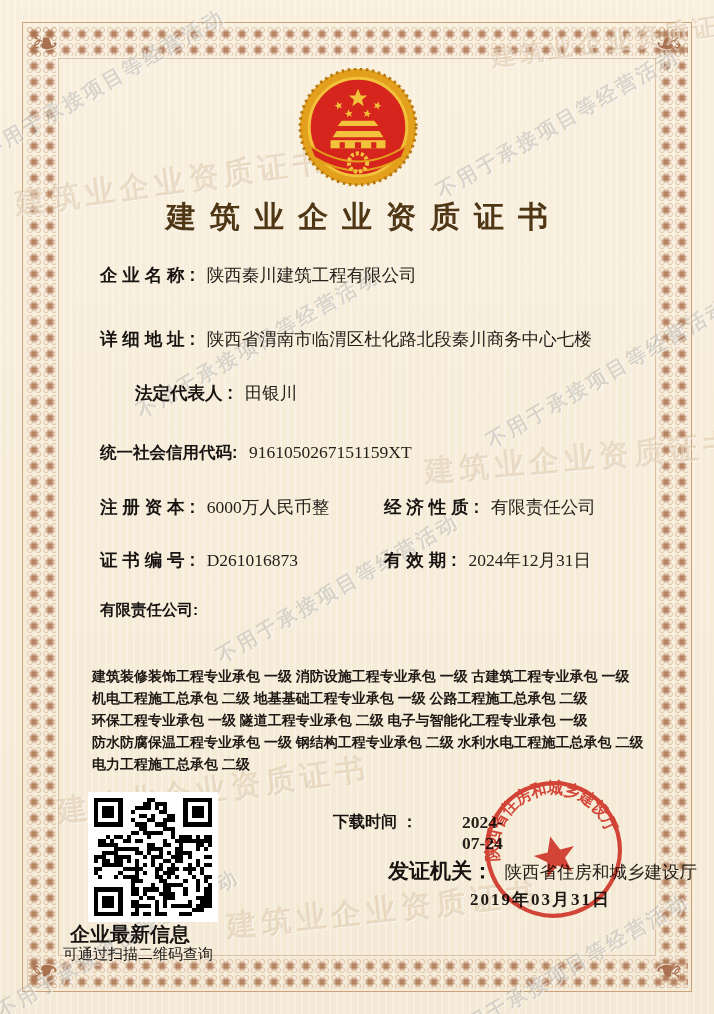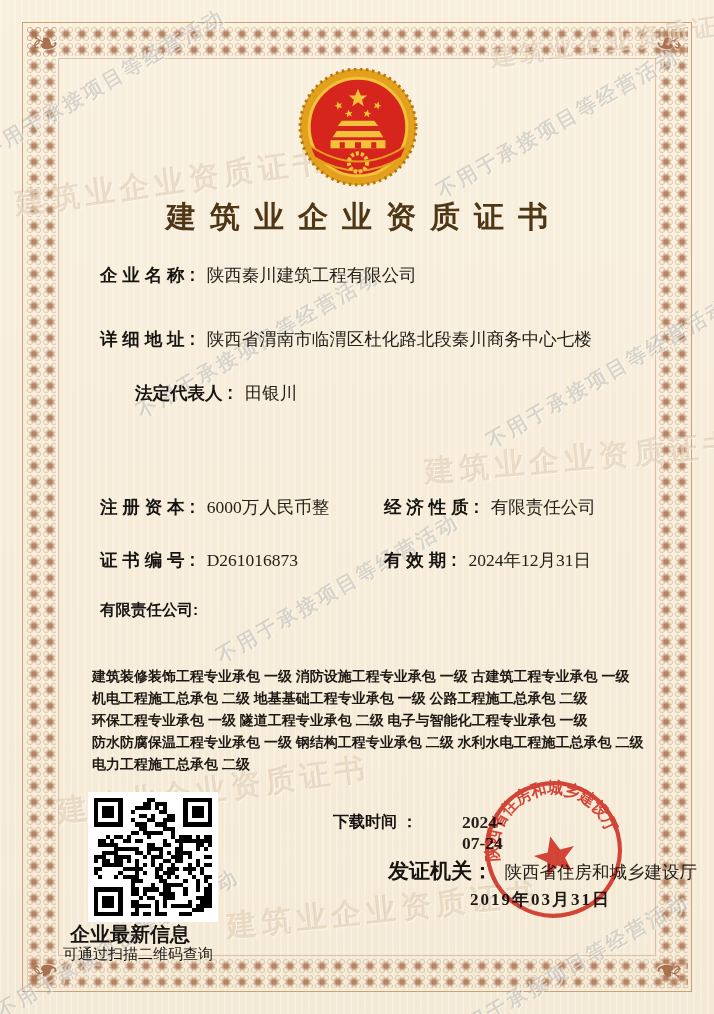--- a/index.html
+++ b/index.html
@@ -130,20 +130,24 @@
   <div class="row address">
     <span class="lab">详 细 地 址 :</span>
     <span class="val">陕西省渭南市临渭区杜化路北段秦川商务中心七楼</span>
   </div>
 
   <div class="row legal">
     <span class="lab">法定代表人 :</span>
     <span class="val">田银川</span>
   </div>
 
+  <div class="row credit">
+    <span class="lab">统一社会信用代码:</span>
+    <span class="val">9161050267151159XT</span>
+  </div>
 
   <div class="row capital">
     <span class="lab">注 册 资 本 :</span>
     <span class="val">6000万人民币整</span>
     <span class="pair2">
       <span class="lab">经 济 性 质 :</span>
       <span class="val">有限责任公司</span>
     </span>
   </div>
 

